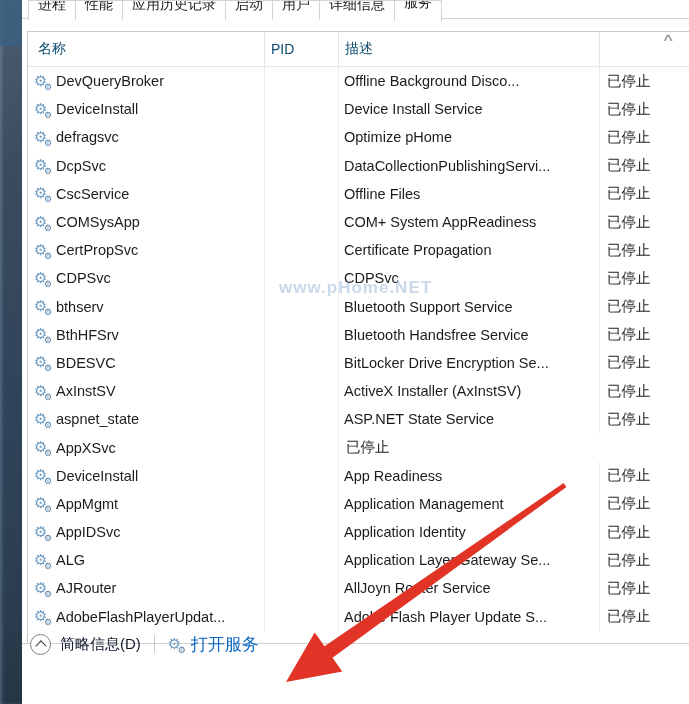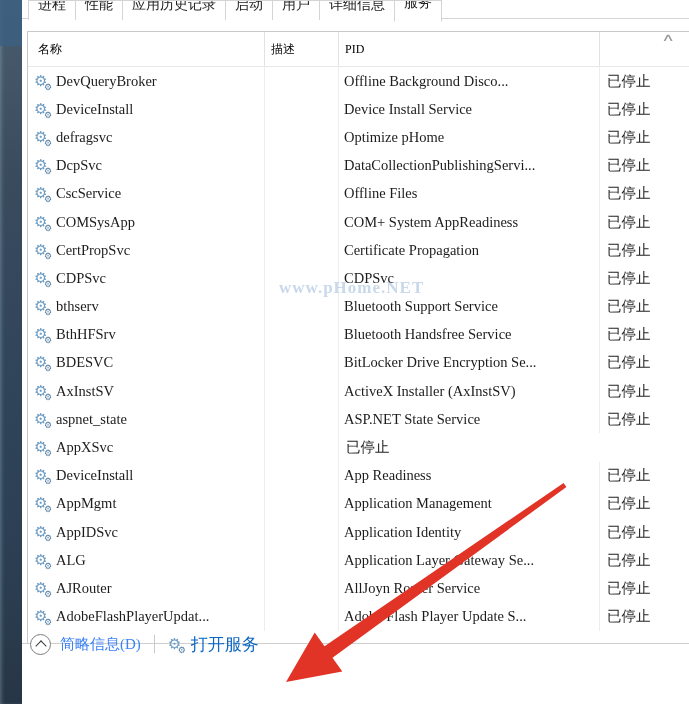--- a/index.html
+++ b/index.html
@@ -5,37 +5,37 @@
   html,body{margin:0;padding:0;}
   body{font-family:"Liberation Sans","DejaVu Sans",sans-serif;}
   #screen{position:relative;width:689px;height:704px;overflow:hidden;background:#fff;}
 
   
   .desktop-strip{position:absolute;left:0;top:0;width:22px;height:704px;
     background:linear-gradient(180deg,#4a5d6f 0%,#3a4b5d 25%,#30445a 55%,#2c3f52 80%,#273646 100%);
     box-shadow:inset 3px 0 4px -2px rgba(160,190,210,.45);}
   .desktop-strip .strip-top{position:absolute;left:0;top:0;width:22px;height:46px;background:#3d5f81;opacity:.85;}
 
-  .window{position:absolute;left:22px;top:0;width:667px;height:583px;background:#fff;font-family:Liberation Serif, serif;}
+  .window{position:absolute;left:22px;top:0;width:667px;height:583px;background:#fff;}
 
   
   .tabbar{position:absolute;left:0;top:0;right:0;height:19px;display:flex;align-items:flex-start;padding-left:6px;}
   .tabbar::after{content:"";position:absolute;left:0;right:0;bottom:0;height:1px;background:var(--tab_border,#d4d4d4);}
   .tab{position:relative;z-index:2;height:19px;padding:0 9px;background:#fff;
        border:1px solid var(--tab_border,#d4d4d4);border-bottom:none;margin-right:-1px;
        display:flex;align-items:flex-start;overflow:hidden;cursor:default;}
   .tab .tab-label{font-size:14px;line-height:17px;color:#222;white-space:nowrap;margin-top:-5px;}
   .tab.active{z-index:3;height:20px;border-bottom:1px solid #fff;}
   .tab.active .tab-label{margin-top:-7px;}
 
   
   .svc-table{position:absolute;left:5px;top:31px;width:662px;height:612px;
     border-top:1px solid #c9c9c9;border-left:1px solid #c9c9c9;background:#fff;overflow:hidden;}
   .header-row{display:grid;grid-template-columns:237px 74px 261px 1fr;height:34px;border-bottom:1px solid #e8e8e8;position:relative;}
-  .hcell{display:flex;align-items:center;font-size:12px;color:#000000;border-right:1px solid #e2e2e2;white-space:nowrap;}
+  .hcell{display:flex;align-items:center;font-size:14px;color:#0c4a6e;border-right:1px solid #e2e2e2;white-space:nowrap;}
   .hcell.h-name{padding-left:10px;}
   .hcell.h-pid{padding-left:6px;}
   .hcell.h-desc{padding-left:6px;}
   .hcell.h-status{padding-left:8px;border-right:none;}
   .sort-arrow{position:absolute;right:18px;top:0px;font-size:11px;color:#9a9a9a;transform:scaleX(1.7);line-height:11px;}
 
   .tbody{position:relative;}
   .trow{display:grid;grid-template-columns:237px 74px 261px 1fr;height:28.2px;cursor:default;}
   .cell{display:flex;align-items:center;font-size:14.5px;color:var(--status_stopped_text,#1c1c1c);
         border-right:1px solid var(--grid_line,#ededed);overflow:hidden;white-space:nowrap;}
@@ -46,21 +46,21 @@
   
   .gear{position:relative;width:17px;height:17px;flex:0 0 17px;}
   .gear .g1{position:absolute;left:0;top:0;font-size:15px;line-height:16px;color:var(--gear_icon,#6f9dc4);}
   .gear .g2{position:absolute;right:-1px;bottom:-2px;font-size:9px;line-height:9px;color:var(--gear_icon_dark,#527ea3);}
 
   
   .footer{position:absolute;left:0;right:0;top:643px;bottom:0;background:#fff;border-top:1px solid #cfcfcf;
     display:flex;align-items:center;padding:0 0 14px 8px;gap:9px;}
   .collapse-btn{width:21px;height:21px;border:1.5px solid #7e7e7e;border-radius:50%;position:relative;flex:0 0 21px;cursor:pointer;background:#fff;box-sizing:border-box;}
   .collapse-btn .chev{position:absolute;left:5.5px;top:7.5px;width:7px;height:7px;border-top:1.8px solid #3c3c3c;border-right:1.8px solid #3c3c3c;transform:rotate(-45deg);}
-  .footer-label{font-size:15px;color:#3b82f6;}
+  .footer-label{font-size:15px;color:#0f172a;}
   .v-div{width:1px;height:18px;background:#c9c9c9;margin:0 4px;}
   .open-svc{display:flex;align-items:center;gap:6px;cursor:pointer;}
   .open-svc .link{font-size:17px;color:var(--link,#0b67c2);}
 
   
   .watermark{position:absolute;left:257px;top:278px;font-size:17px;font-weight:600;letter-spacing:1px;
     color:rgba(148,180,214,.5);pointer-events:none;}
 
   
   .arrow-svg{position:absolute;left:0;top:0;pointer-events:none;z-index:50;}
@@ -102,22 +102,22 @@
   </div>
 
   <div class="tab active">
     <span class="tab-label">服务</span>
   </div>
 </div>
 
     <div class="svc-table">
       <div class="header-row">
         <div class="hcell h-name">名称</div>
+        <div class="hcell h-pid">PID</div>
         <div class="hcell h-desc">描述</div>
-        <div class="hcell h-pid">PID</div>
         <span class="sort-arrow">∧</span>
       </div>
       <div class="tbody" id="tbody">
   <div class="trow">
     <div class="cell c-name">
       <span class="gear">
         <span class="g1">⚙</span>
         <span class="g2">⚙</span>
       </span>
       <span>DevQueryBroker</span>

